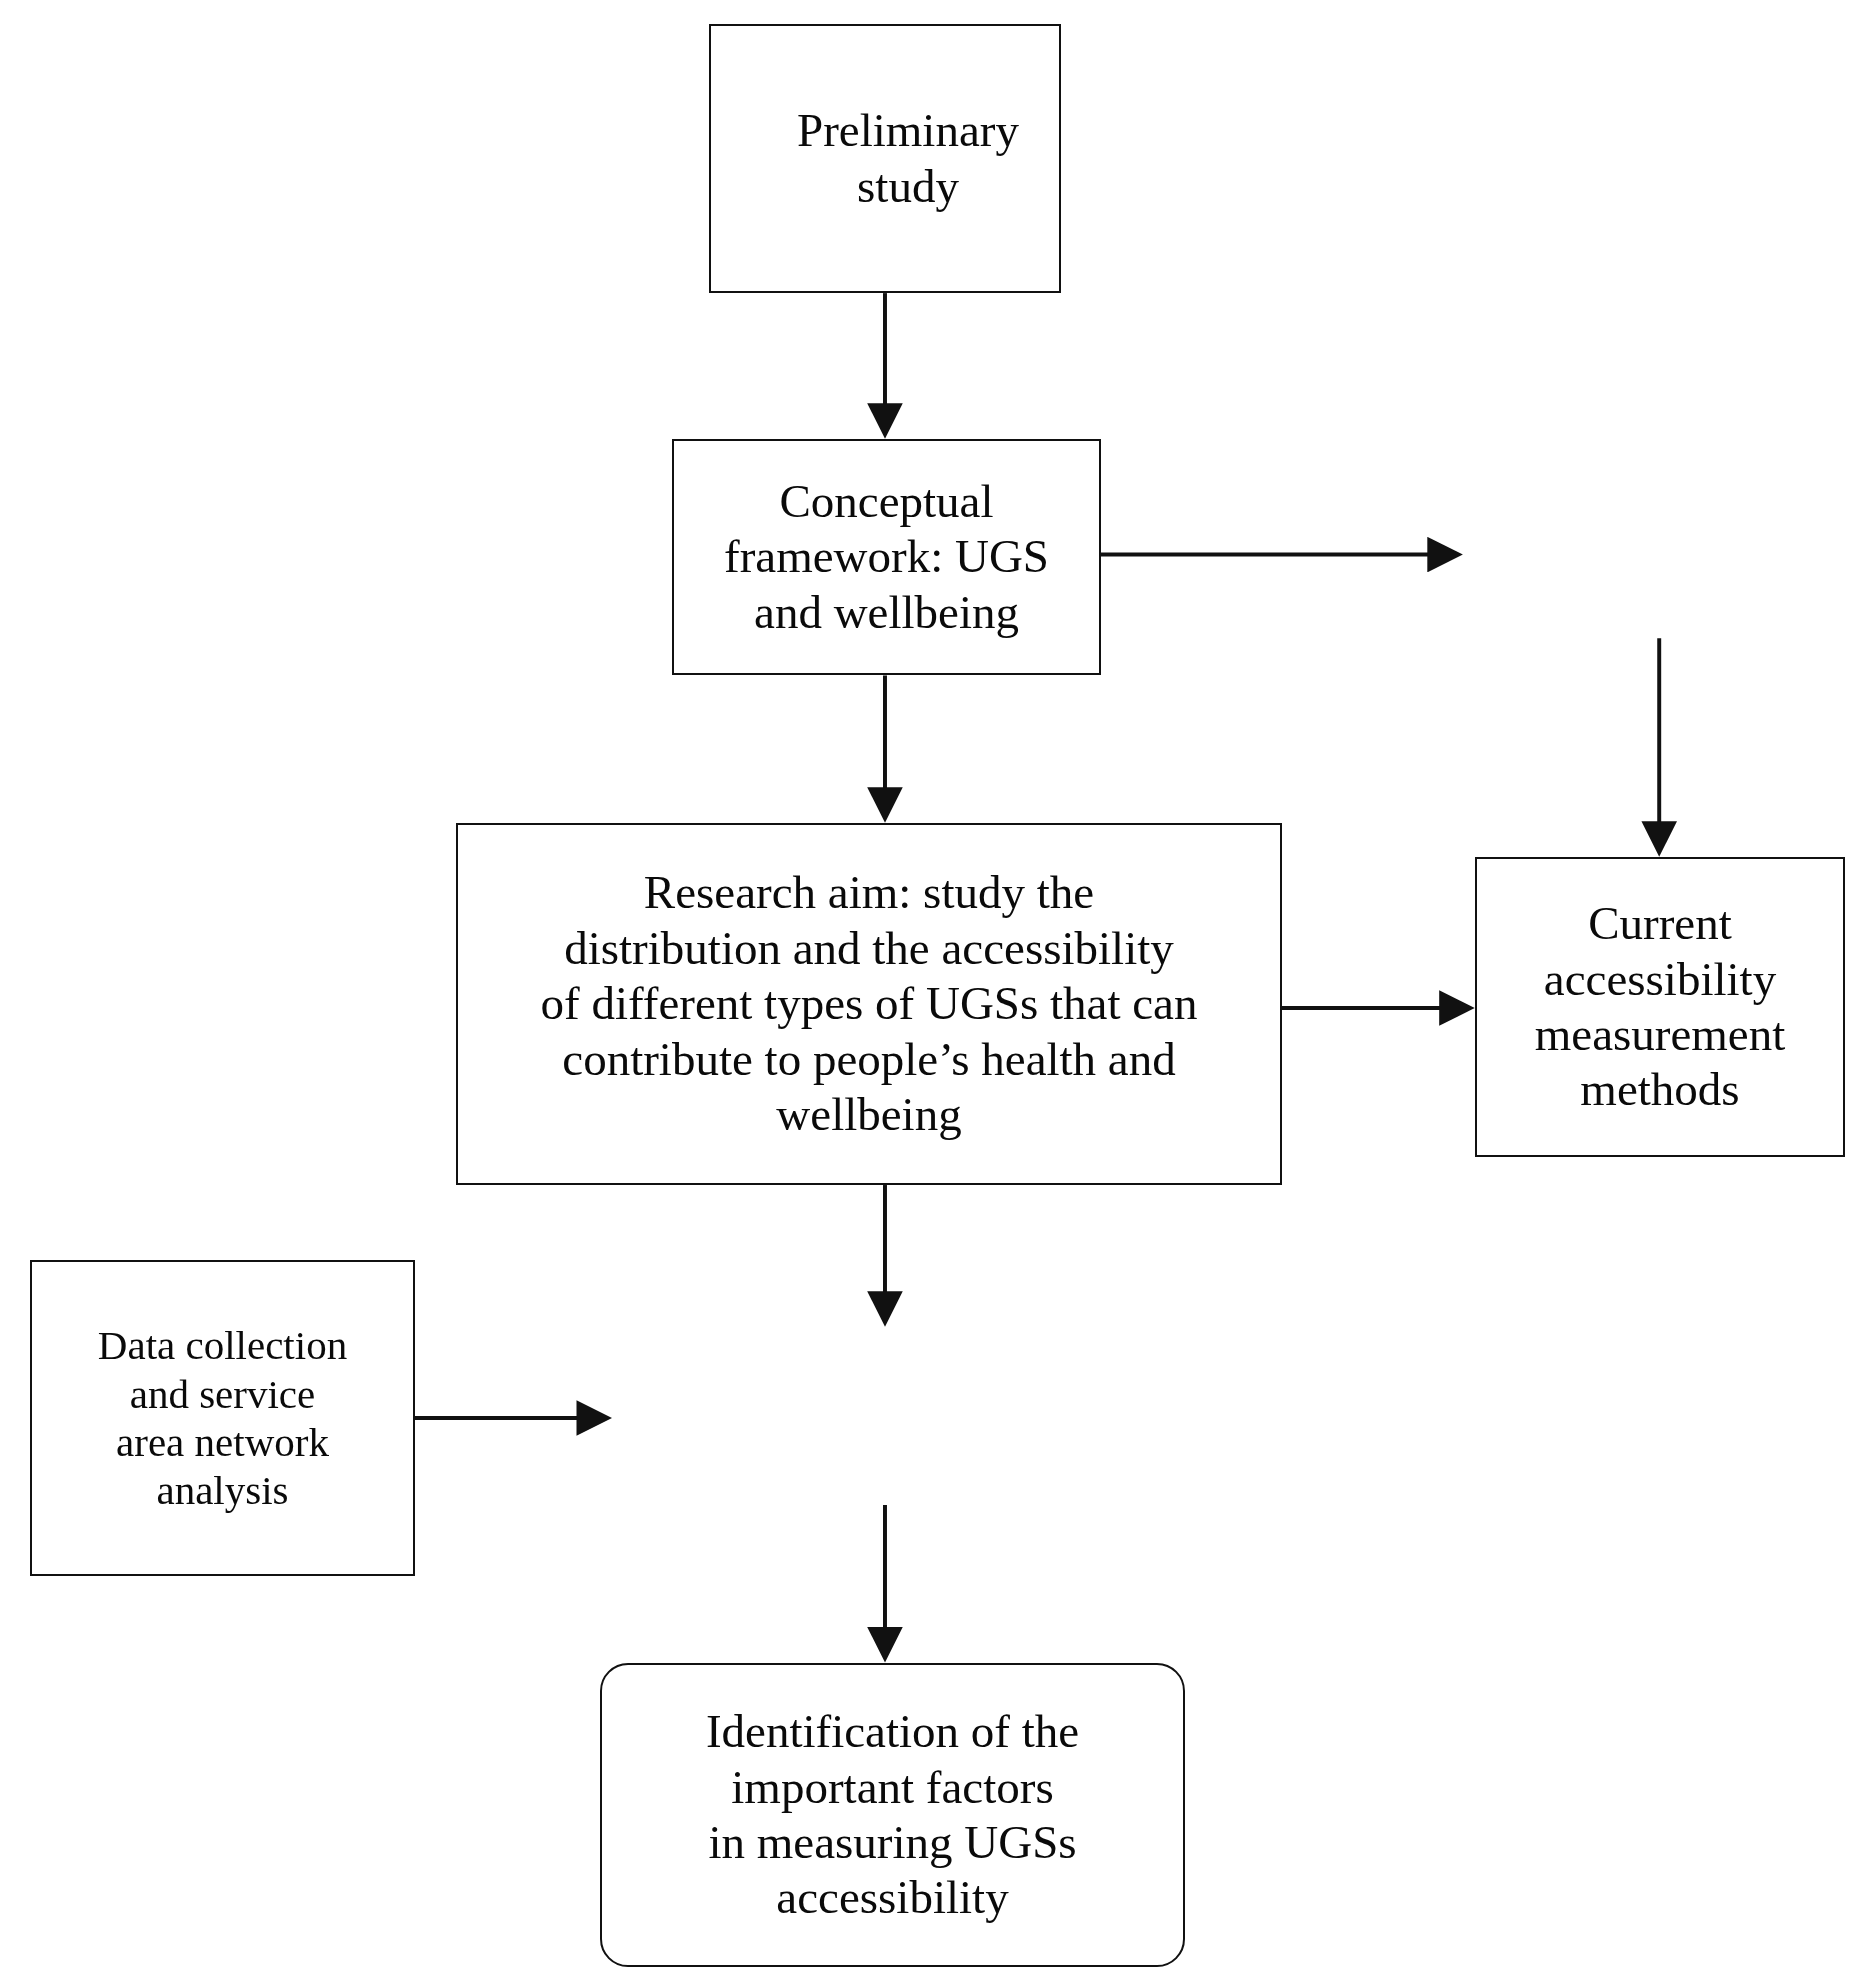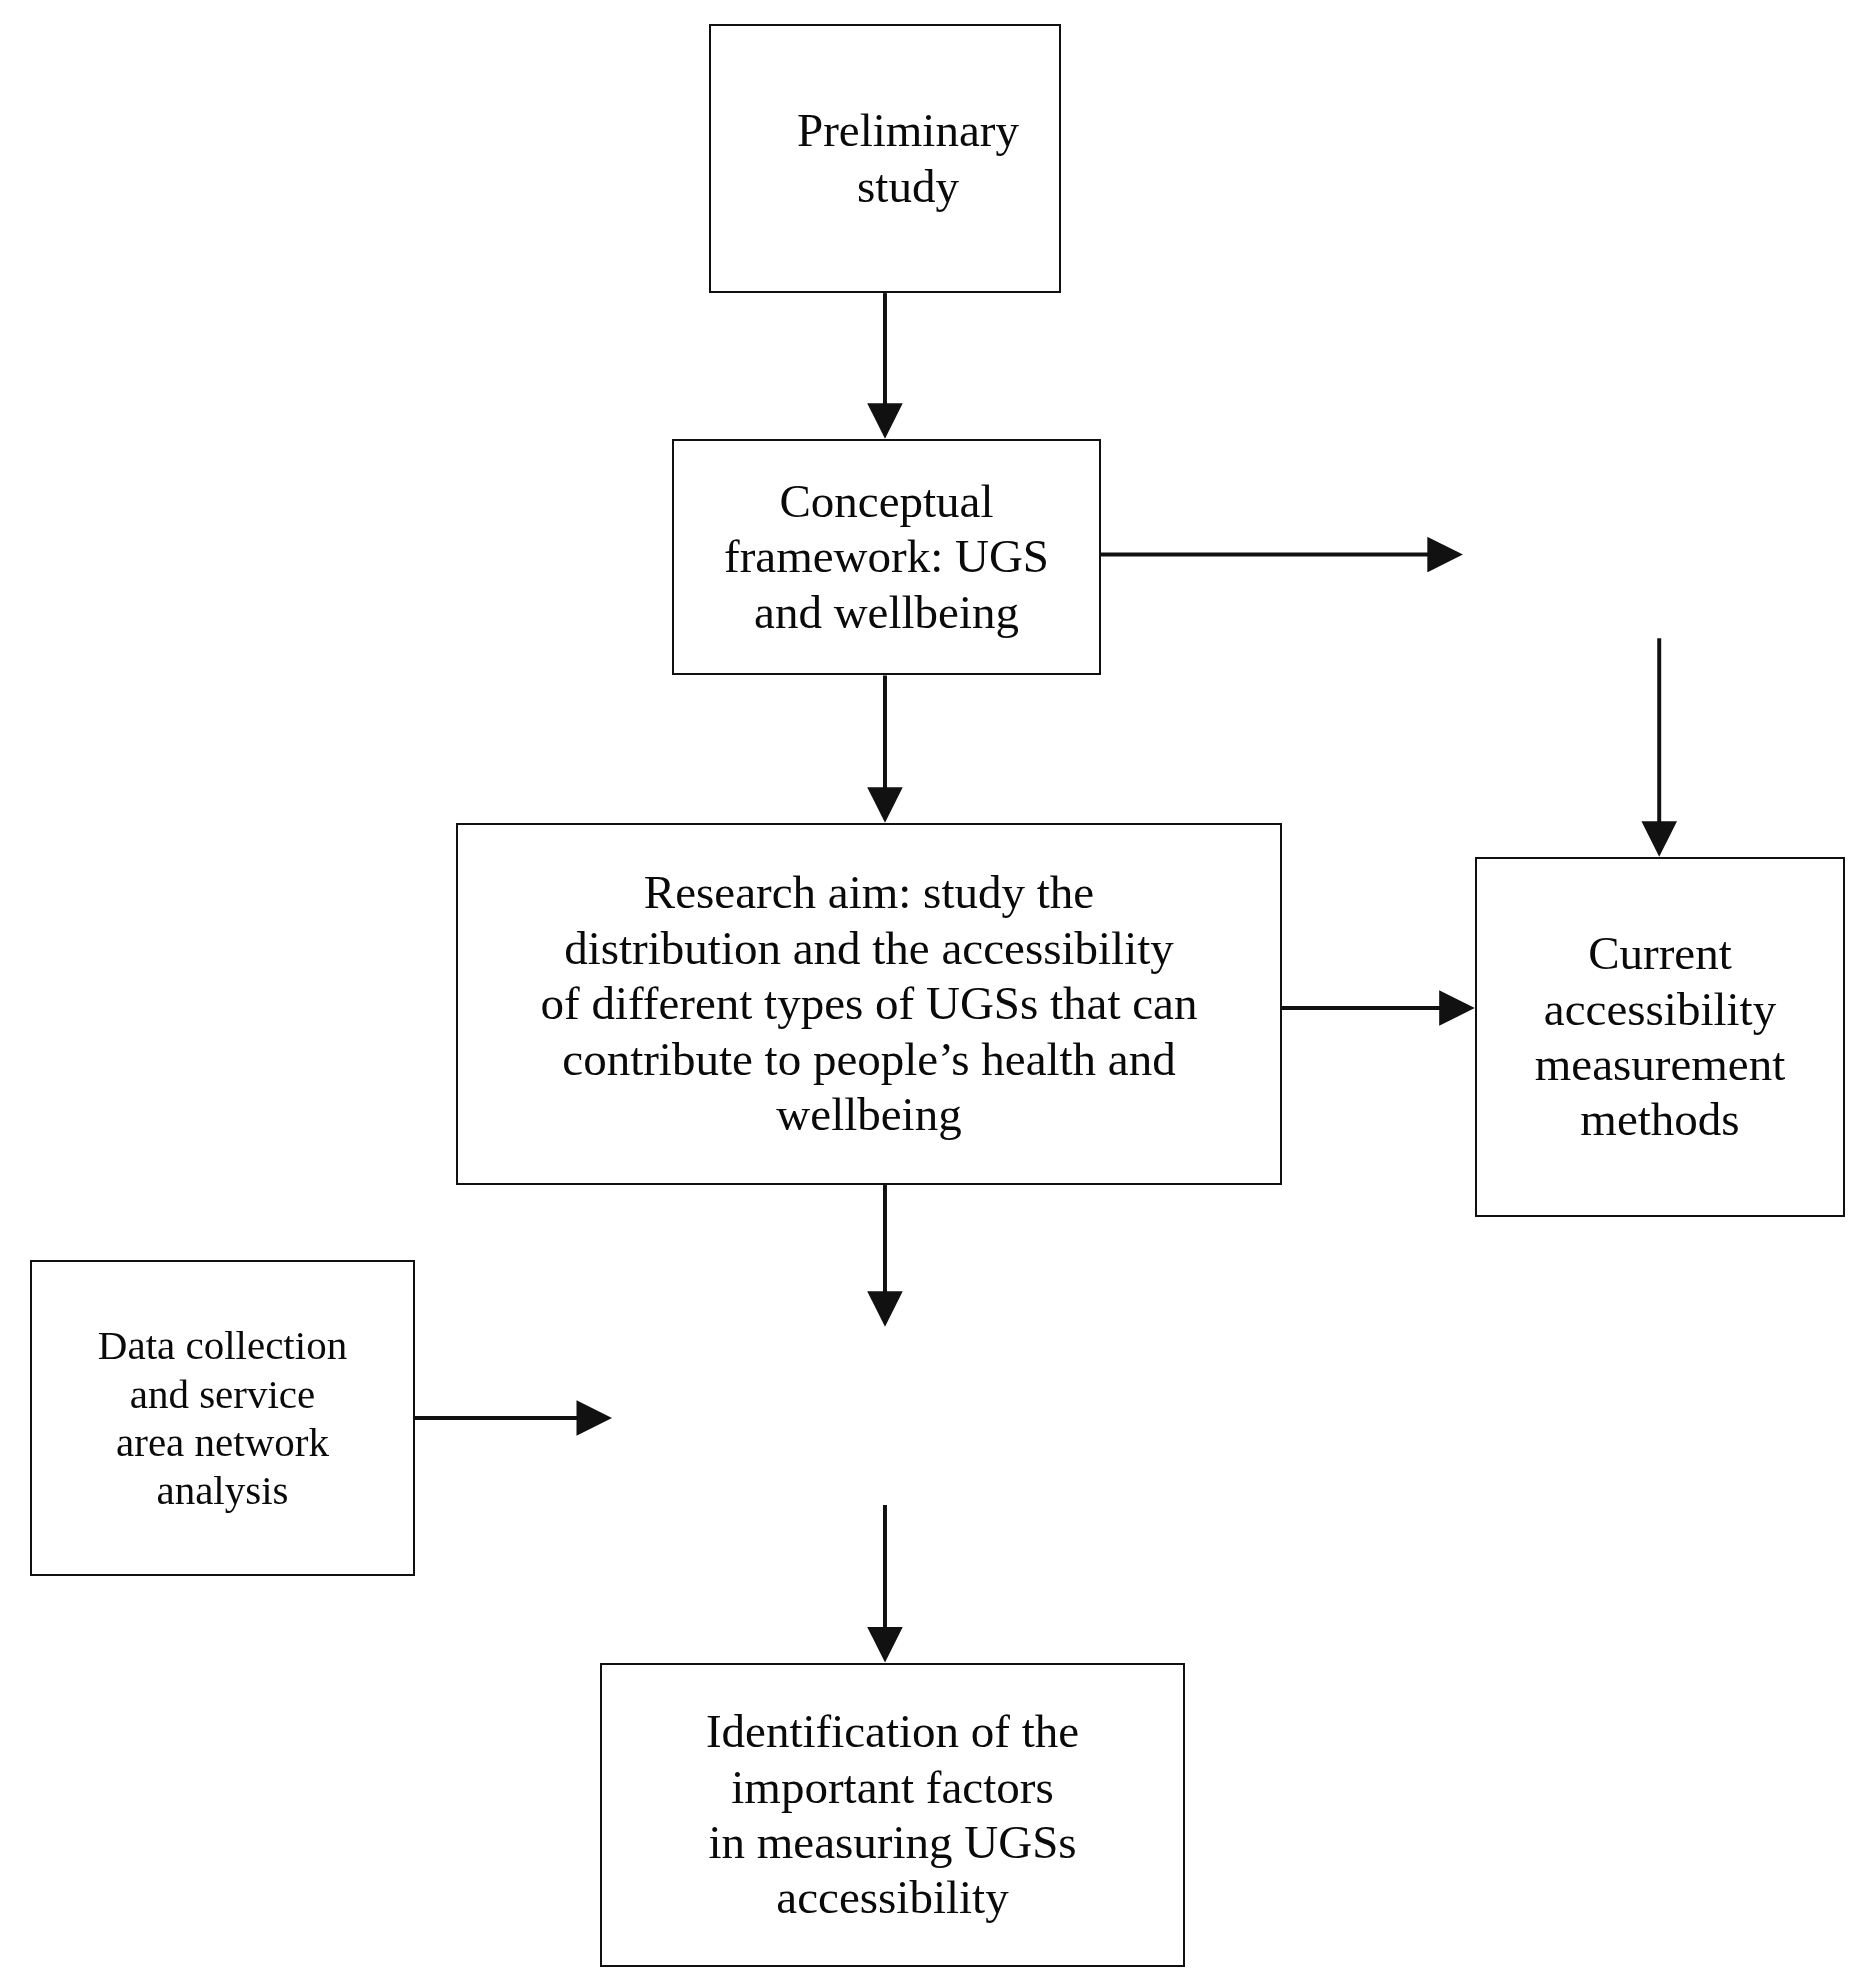--- a/index.html
+++ b/index.html
@@ -33,24 +33,24 @@
     line-height: 1.18;
     white-space: pre-line;
     padding: 0 8px;
     box-sizing: border-box;
   }
   
   #node-preliminary-study { left: 709px;  top: 24px;   width: 352px;  height: 269px; font-size: 47px; padding-left: 46px; }
   #node-conceptual-framework { left: 672px; top: 439px; width: 429px; height: 236px; font-size: 47px; }
   #node-literature-review { left: 1463px; top: 471px;  width: 382px;  height: 168px; font-size: 46px; }
   #node-research-aim { left: 456px;  top: 823px; width: 826px; height: 362px; font-size: 47px; }
-  #node-current-methods { left: 1475px; top: 857px; width: 370px; height: 360px; font-size: 47px; }
+  #node-current-methods { left: 1475px; top: 857px; width: 370px; height: 300px; font-size: 47px; }
   #node-data-collection { left: 30px;  top: 1260px; width: 385px; height: 316px; font-size: 41px; }
   #node-design-solution { left: 612px; top: 1327px; width: 553px; height: 178px; font-size: 47px; }
-  #node-identification { left: 600px;  top: 1663px; width: 585px; height: 304px; font-size: 47px; }
+  #node-identification { left: 600px;  top: 1663px; width: 585px; height: 304px; font-size: 47px; border-radius: 28px; }
 
   #edges {
     position: absolute;
     left: 0; top: 0;
     width: 1864px;
     height: 1979px;
     pointer-events: none;
   }
 </style>
 </head>

